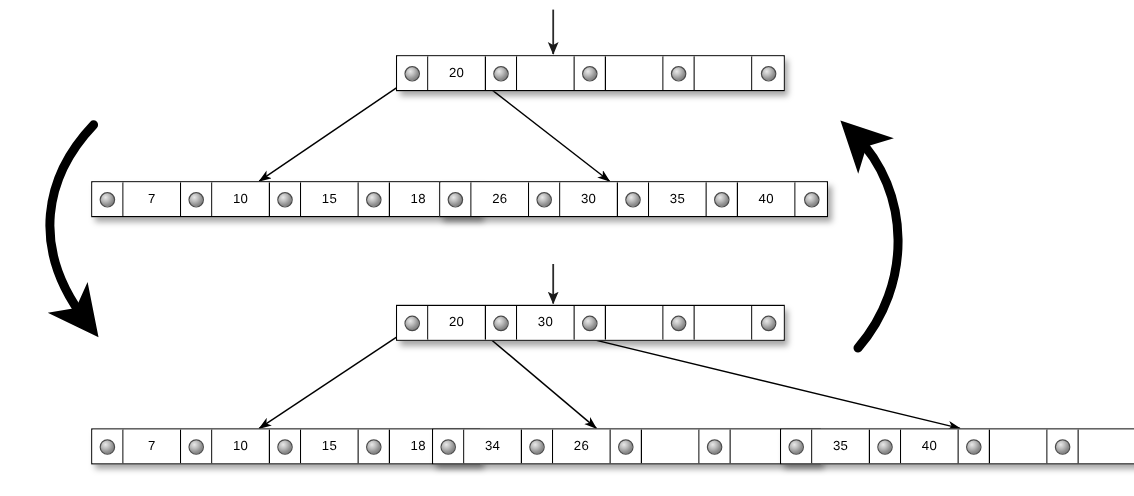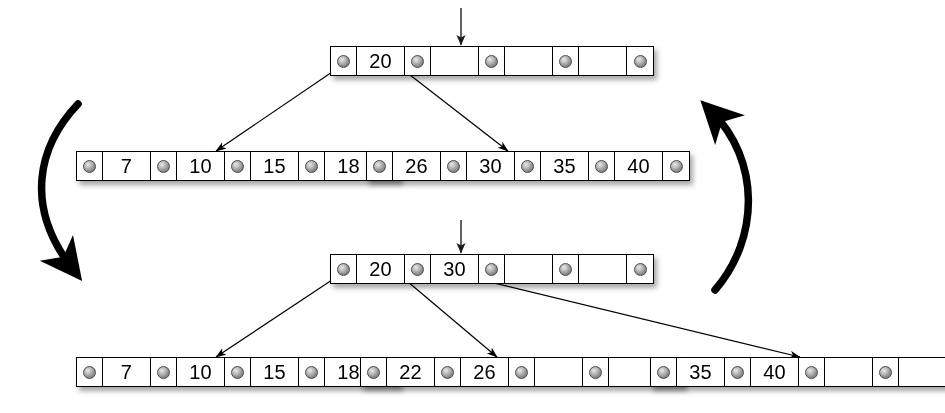--- a/index.html
+++ b/index.html
@@ -44,21 +44,21 @@
   .cell:last-child {
     border-right: none;
   }
   .cell.ptr {
     width: 26px;
     flex: 0 0 26px;
   }
   .cell.key {
     width: 48px;
     flex: 0 0 48px;
-    font-size: 20px;
+    font-size: 11px;
     color: #000000;
     letter-spacing: 0.2px;
   }
   .dot {
     width: 13px;
     height: 13px;
     border-radius: 50%;
     background: radial-gradient(circle at 36% 32%, #e8e8e8 0%, #bdbdbd 32%, #8f8f8f 62%, #6b6b6b 100%);
     border: 1px solid #4a4a4a;
     box-sizing: border-box;
@@ -226,21 +226,21 @@
       <div class="cell key">18</div>
       <div class="cell ptr">
         <span class="dot"></span>
       </div>
     </div>
 
   <div class="btree-node" style="left:360px; top:357px; height:30px;">
       <div class="cell ptr">
         <span class="dot"></span>
       </div>
-      <div class="cell key">22</div>
+      <div class="cell key">34</div>
       <div class="cell ptr">
         <span class="dot"></span>
       </div>
       <div class="cell key">26</div>
       <div class="cell ptr">
         <span class="dot"></span>
       </div>
       <div class="cell key"></div>
       <div class="cell ptr">
         <span class="dot"></span>

